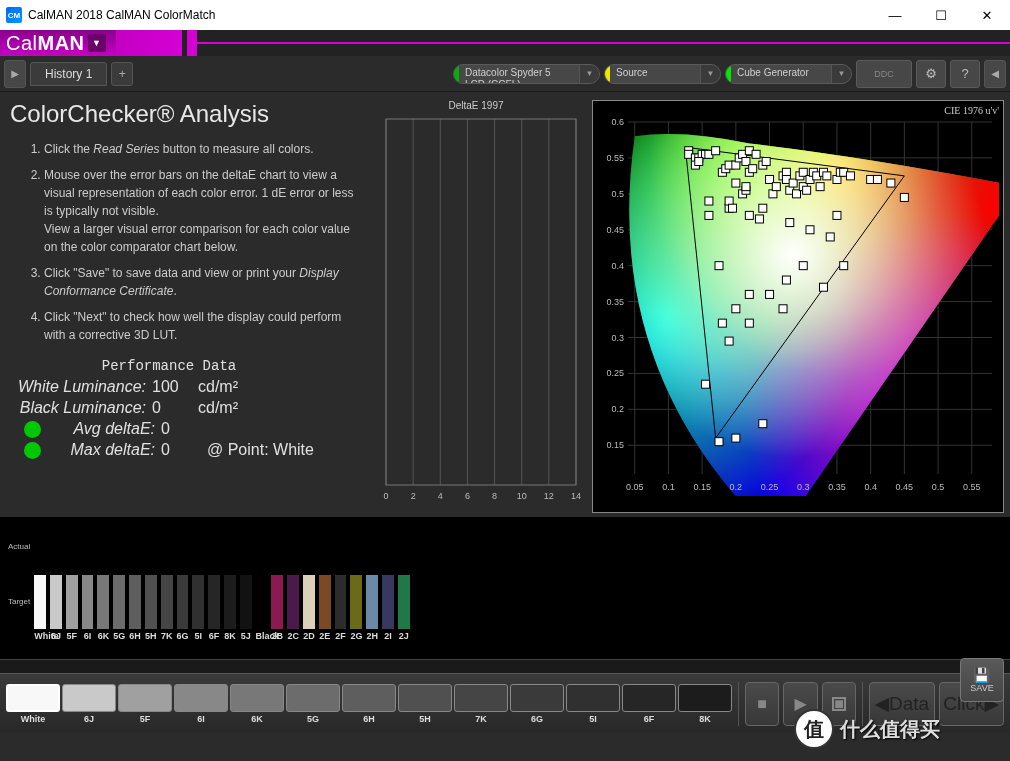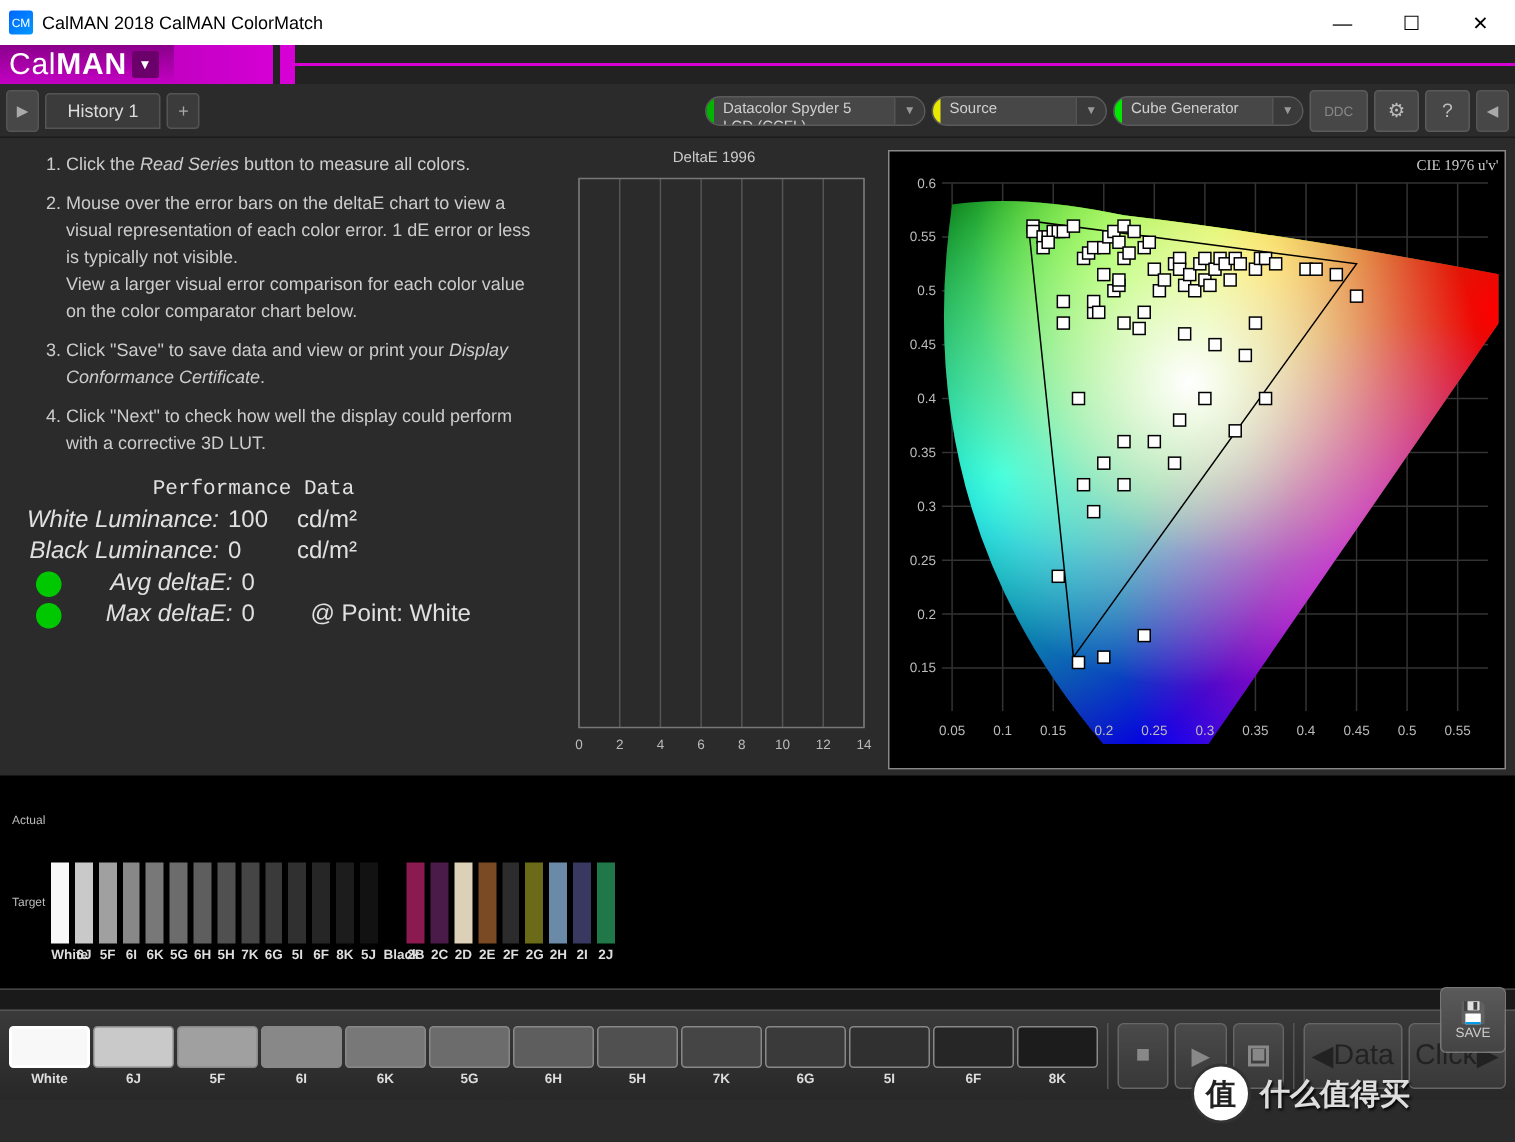--- a/index.html
+++ b/index.html
@@ -1,40 +1,40 @@
 <!DOCTYPE html>
 <html><head>
 <meta charset="utf-8">
 <style>
   * { box-sizing: border-box; margin: 0; padding: 0; font-family: "Segoe UI", Arial, sans-serif; }
   body { width: 1010px; height: 761px; background: #2b2b2b; color: #ddd; overflow: hidden; position: relative; }
   
   .titlebar { height: 30px; background: #fff; color: #000; display: flex; align-items: center; font-size: 12px; padding-left: 6px; }
-  .titlebar .app-icon { width: 16px; height: 16px; background: linear-gradient(135deg,#06f,#09f); border-radius: 2px; margin-right: 6px; display:flex;align-items:center;justify-content:center;color:#fff;font-size:8px;font-weight:normal;}
+  .titlebar .app-icon { width: 16px; height: 16px; background: linear-gradient(135deg,#06f,#09f); border-radius: 2px; margin-right: 6px; display:flex;align-items:center;justify-content:center;color:#fff;font-size:8px;font-weight:bold;}
   .titlebar .win-btns { margin-left: auto; display: flex; }
   .titlebar .win-btn { width: 46px; height: 30px; display: flex; align-items: center; justify-content: center; font-size: 13px; }
   
   .calman-bar { height: 26px; background: linear-gradient(to right, #a400a4 0%, #d400d4 18%, #222 18%, #222 18.5%, #d400d4 18.5%, #d400d4 19.5%, #222 19.5%); display: flex; align-items: center; position: relative; }
   .calman-bar .brand-box { background: linear-gradient(#8a008a,#c400c4); height: 100%; padding: 0 10px 0 6px; display: flex; align-items: center; }
   .calman-brand { color: #fff; font-size: 20px; font-weight: 300; letter-spacing: 0.5px; }
   .calman-brand b { font-weight: 700; }
   .calman-dd { width: 18px; height: 18px; background: #6b006b; margin-left: 3px; display:flex;align-items:center;justify-content:center;color:#fff;font-size:9px;border-radius:2px;}
   .calman-line { position: absolute; left: 190px; right: 0; top: 12px; height: 2px; background: #d400d4; }
   
   .topbar { height: 36px; background: #2b2b2b; display: flex; align-items: center; padding: 0 4px; gap: 4px; border-bottom: 1px solid #1a1a1a; }
   .nav-btn { width: 22px; height: 28px; background: #474747; border: 1px solid #555; border-radius: 3px; display:flex;align-items:center;justify-content:center;font-size:10px;color:#aaa;}
   .tab-hist { background: #3b3b3b; border: 1px solid #555; border-radius: 3px 3px 0 0; padding: 4px 14px; font-size: 12px; color:#ddd;}
   .tab-add { width: 22px; height: 24px; background: #3b3b3b; border: 1px solid #555; border-radius: 3px; display:flex;align-items:center;justify-content:center;font-size:12px;color:#aaa;}
   .spacer { flex: 1; }
   .device-box { display: flex; align-items: stretch; height: 20px; background: #474747; border: 1px solid #5a5a5a; border-radius: 14px; font-size: 10px; overflow: hidden; }
   .dev-stripe { width: 5px; }
   .dev-label { padding: 2px 6px; min-width: 120px; color: #d0d0d0; line-height: 12px; }
   .dev-dd { width: 20px; background: #3a3a3a; display:flex;align-items:center;justify-content:center;color:#999;font-size:8px;border-left:1px solid #555;}
   .icon-btn { width: 30px; height: 28px; background: #474747; border: 1px solid #5a5a5a; border-radius: 3px; display:flex;align-items:center;justify-content:center;color:#bbb;font-size:13px;}
-  .ddc-btn { width: 39px; font-size: 9px; color:#888;}
+  .ddc-btn { width: 56px; font-size: 9px; color:#888;}
   
   .content { height: 425px; display: flex; padding: 8px 6px 4px 10px; gap: 6px; background: #2b2b2b; }
   .left-col { width: 350px; }
   .left-col h1 { font-size: 24px; font-weight: 400; color: #e8e8e8; margin-bottom: 12px; }
   .left-col ol { padding-left: 34px; font-size: 12px; color: #ccc; }
   .left-col ol li { margin-bottom: 8px; line-height: 1.5; }
   .left-col em { font-style: italic; }
   .perf { font-size: 15px; color: #e0e0e0; margin-top: 14px; }
   .perf-title { text-align: center; font-size: 14px; margin-bottom: 4px; width: 290px; margin-left:14px;font-family:Liberation Mono, monospace;}
   .perf-row { display: flex; align-items: center; margin-bottom: 3px; font-size: 16px;}
@@ -130,20 +130,21 @@
       <span>⚙</span>
     </div>
   <div class="icon-btn">
       <span>?</span>
     </div>
   <div class="nav-btn">◀</div>
 </div>
 
 <div class="content">
   <div class="left-col">
+    <h1>ColorChecker® Analysis</h1>
     <ol id="steps-list">
         <li>Click the <em>Read Series</em> button to measure all colors.</li>
         <li>Mouse over the error bars on the deltaE chart to view a visual representation of each color error. 1 dE error or less is typically not visible.<br>View a larger visual error comparison for each color value on the color comparator chart below.</li>
         <li>Click "Save" to save data and view or print your <em>Display Conformance Certificate</em>.</li>
         <li>Click "Next" to check how well the display could perform with a corrective 3D LUT.</li>
       </ol>
     <div class="perf">
       <div class="perf-title">Performance Data</div>
       <div class="perf-row">
         <span class="lbl">White Luminance:</span>
@@ -163,21 +164,21 @@
       <div class="perf-row">
         <span class="dot"></span>
         <span class="lbl" style="width:108px">Max deltaE:</span>
         <span class="val">0</span>
         <span class="unit">@ Point: White</span>
       </div>
     </div>
   </div>
 
   <div class="delta-chart">
-    <div class="delta-title">DeltaE 1996</div>
+    <div class="delta-title">DeltaE 1997</div>
     <svg class="delta-svg" id="delta-svg">
         <line x1="20" x2="20" y1="6" y2="372" stroke="#555"></line>
         <text x="20" y="386" fill="#bbb" font-size="9" text-anchor="middle">0</text>
         <line x1="47.14285714285714" x2="47.14285714285714" y1="6" y2="372" stroke="#555"></line>
         <text x="47.14285714285714" y="386" fill="#bbb" font-size="9" text-anchor="middle">2</text>
         <line x1="74.28571428571428" x2="74.28571428571428" y1="6" y2="372" stroke="#555"></line>
         <text x="74.28571428571428" y="386" fill="#bbb" font-size="9" text-anchor="middle">4</text>
         <line x1="101.42857142857143" x2="101.42857142857143" y1="6" y2="372" stroke="#555"></line>
         <text x="101.42857142857143" y="386" fill="#bbb" font-size="9" text-anchor="middle">6</text>
         <line x1="128.57142857142856" x2="128.57142857142856" y1="6" y2="372" stroke="#555"></line>

